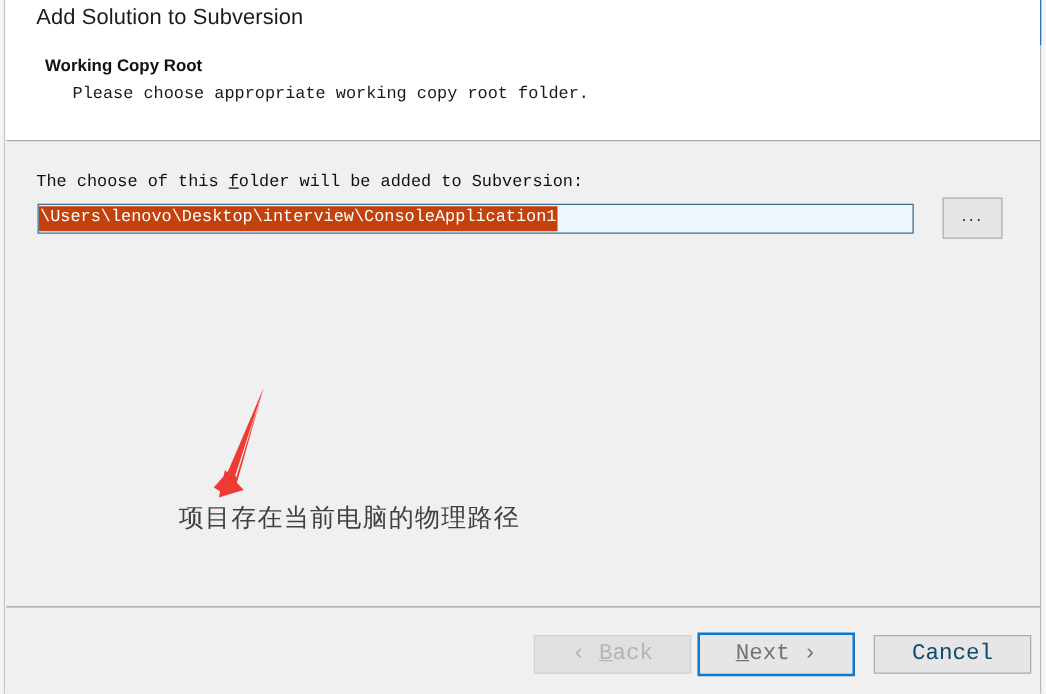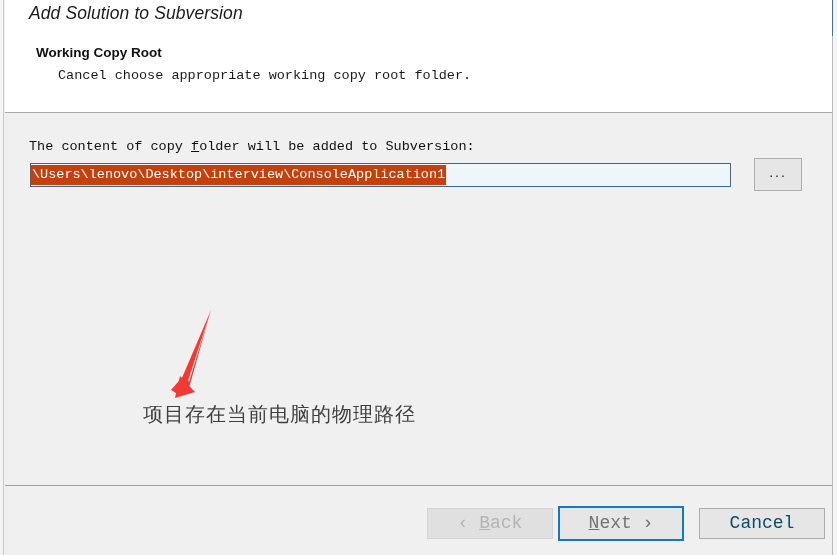--- a/index.html
+++ b/index.html
@@ -60,21 +60,20 @@
     box-sizing: border-box;
   }
   #dialog-title {
     position: absolute;
     left: 24px;
     top: 3px;
     font-size: 17.5px;
     color: #1b1b1b;
     letter-spacing: 0.1px;
     white-space: nowrap;
-    font-style: italic;
   }
   #page-heading {
     position: absolute;
     left: 31px;
     top: 45px;
     font-size: 13.5px;
     font-weight: bold;
     color: #111111;
     white-space: nowrap;
   }
@@ -235,26 +234,26 @@
 
 <div id="dialog">
 
   <div class="frame-left"></div>
   <div class="frame-right"></div>
   <div class="behind-window-sliver"></div>
 
   <div id="header">
     <div id="dialog-title">Add Solution to Subversion</div>
     <div id="page-heading">Working Copy Root</div>
-    <div id="page-subheading">Cancel choose appropriate working copy root folder.</div>
+    <div id="page-subheading">Please choose appropriate working copy root folder.</div>
   </div>
 
   <div id="body-area">
 
-    <div id="folder-label"><span>The content of copy </span><span class="mnemonic">f</span><span>older will be added to Subversion:</span></div>
+    <div id="folder-label"><span>The choose of this </span><span class="mnemonic">f</span><span>older will be added to Subversion:</span></div>
 
     <div id="path-input-wrap">
       <div id="path-selection">\Users\lenovo\Desktop\interview\ConsoleApplication1</div>
     </div>
 
     <div id="browse-button">...</div>
 
     <svg id="annotation-arrow" viewBox="0 0 70 100">
       <polygon points="56,6 34,84 26,76 26,92 16,86 30,70 34,78" fill="#ef3b33"></polygon>
       <polygon points="56,6 32,80 27,74" fill="#ef3b33"></polygon>

